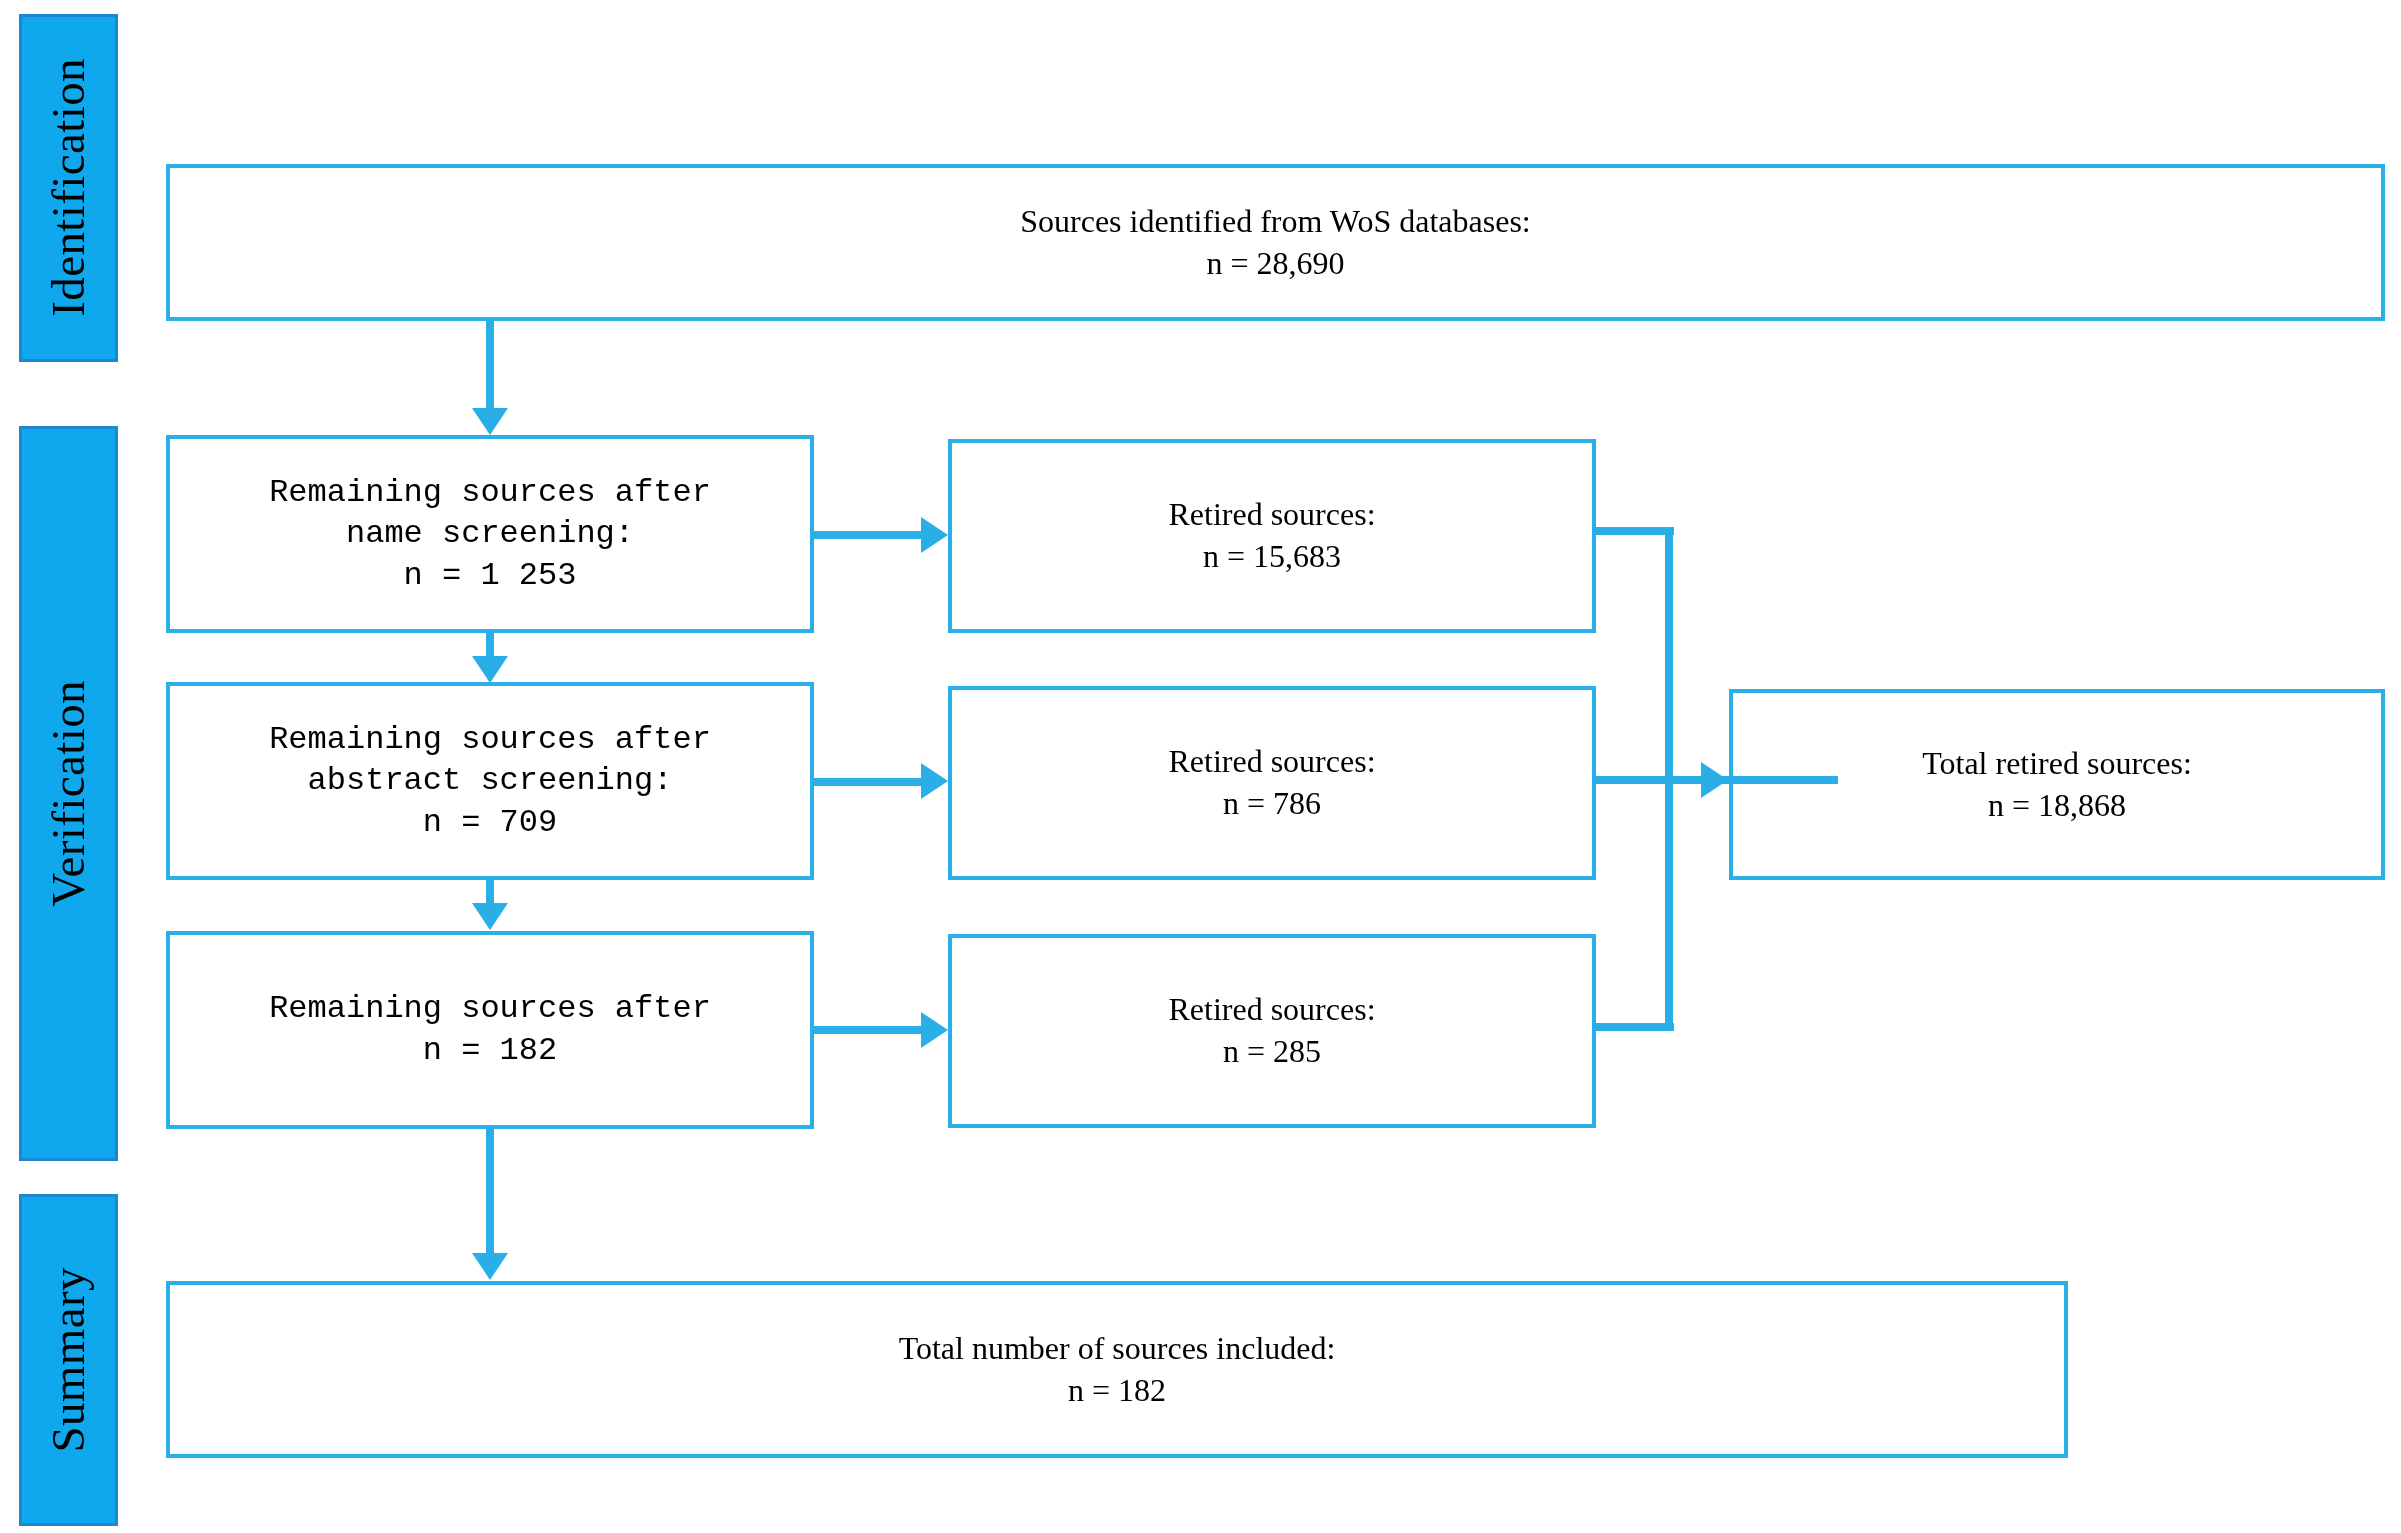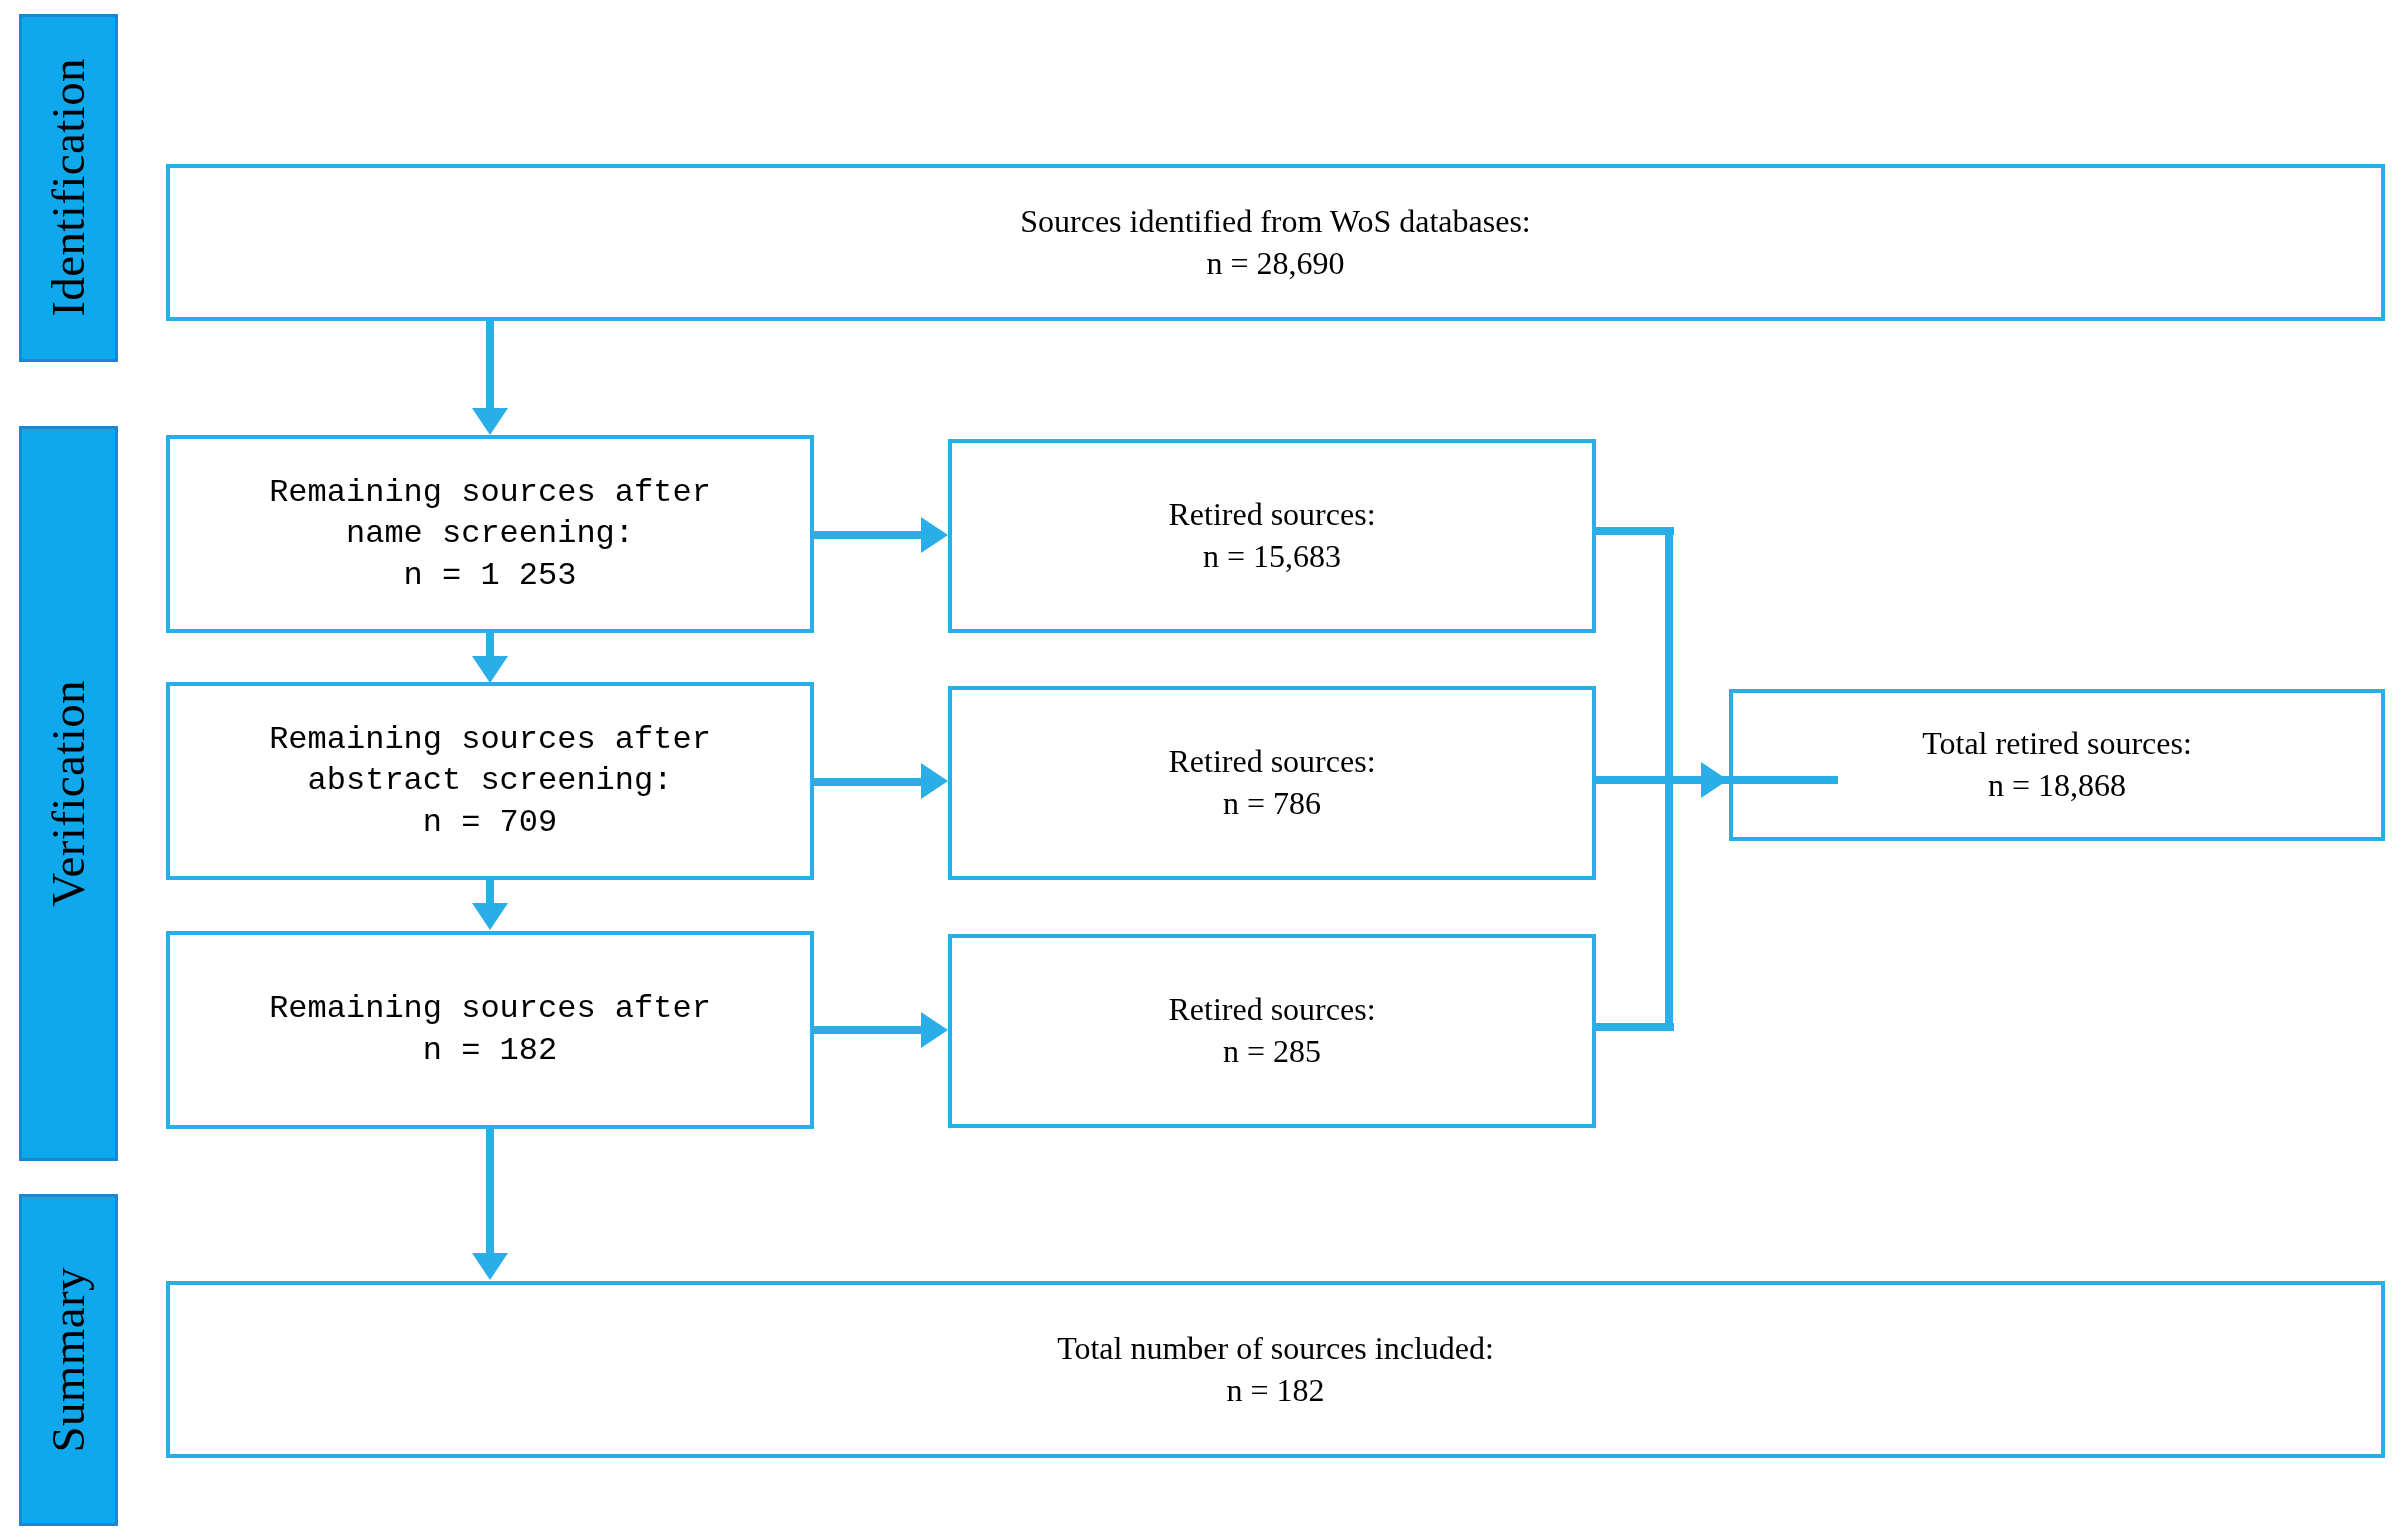--- a/index.html
+++ b/index.html
@@ -134,26 +134,26 @@
   <div class="node-box" style="left:948px; top:686px; width:648px; height:194px;">
     <span class="line">Retired sources:</span>
     <span class="line">n = 786</span>
   </div>
 
   <div class="node-box" style="left:948px; top:934px; width:648px; height:194px;">
     <span class="line">Retired sources:</span>
     <span class="line">n = 285</span>
   </div>
 
-  <div class="node-box" style="left:1729px; top:689px; width:656px; height:152px;">
+  <div class="node-box" style="left:1729px; top:689px; width:656px; height:191px;">
     <span class="line">Total retired sources:</span>
     <span class="line">n = 18,868</span>
   </div>
 
-  <div class="node-box" style="left:166px; top:1281px; width:2219px; height:177px;">
+  <div class="node-box" style="left:166px; top:1281px; width:1902px; height:177px;">
     <span class="line">Total number of sources included:</span>
     <span class="line">n = 182</span>
   </div>
 
   <div class="conn v-line" style="left:486px; top:321px; height:87px;"></div>
   <div class="arrow-down" style="left:472px; top:408px;"></div>
 
   <div class="conn v-line" style="left:486px; top:633px; height:22.6px;"></div>
   <div class="arrow-down" style="left:472px; top:656px;"></div>
 

